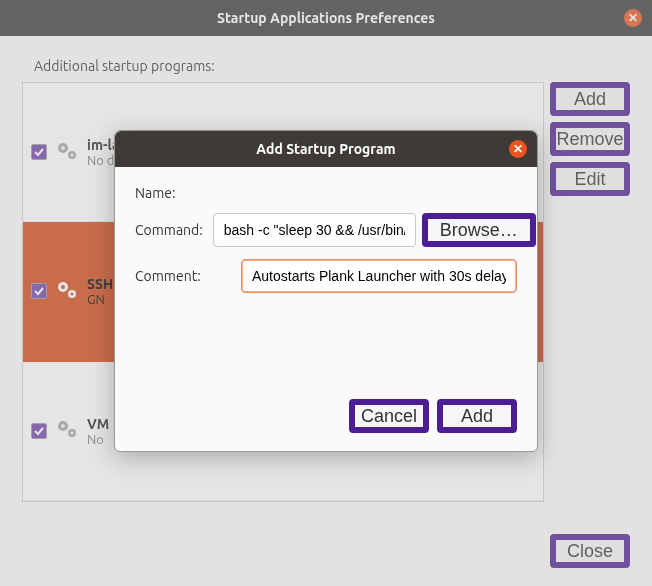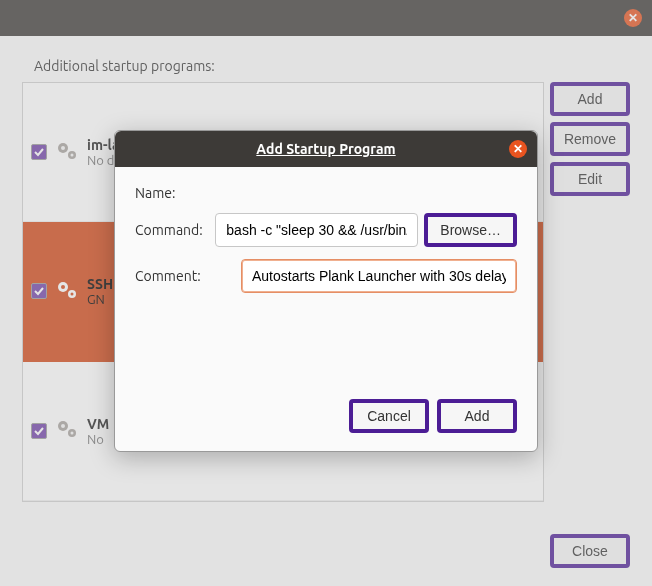--- a/index.html
+++ b/index.html
@@ -45,61 +45,62 @@
     .gear-icon svg { width: 24px; height: 22px; }
     .txtcol { display: flex; flex-direction: column; }
     .app-name { font-weight: bold; color: #222; }
     .app-desc { color: #777; font-size: 13px; }
     .list-row.selected .app-name, .list-row.selected .app-desc { color: #000000; }
     .side-buttons {
       display: flex; flex-direction: column; gap: 6px;
       width: 80px; margin-left: 6px;
     }
     .btn {
-      border: 4px solid #4c1d95; background: #f6f6f6;
+      border: 6px solid #4c1d95; background: #f6f6f6;
       border-radius: 4px; height: 34px;
       display: inline-flex; align-items: center; justify-content: center;
-      font-size: 14px; color: #333; cursor: pointer;
+      font-size: 18px; color: #333; cursor: pointer;
       padding: 0 12px;
     }
     .footer { display: flex; justify-content: flex-end; padding: 10px 22px; align-items: flex-end; }
     .body-flex { display: flex; }
     .list-side { flex: 1; }
     .overlay {
       position: absolute; inset: 0;
       background: rgba(180,180,180,0.35);
       display: flex; align-items: flex-start; justify-content: center;
     }
     .modal {
       margin-top: 130px;
       width: 424px;
       background: #fafafa;
       border: 1px solid #999;
       box-shadow: 0 6px 24px rgba(0,0,0,.25);
       border-radius: 6px;
     }
-    .modal .win-title { border-radius: 6px 6px 0 0; text-decoration: underline; }
+    .modal .win-title { border-radius: 6px 6px 0 0; }
     .form { padding: 18px 20px 14px; }
     .field { display: flex; align-items: center; margin-bottom: 12px; gap: 10px; }
     .field label { width: 80px; color: #333; }
     .txtinput {
       flex: 1;
       border: 1px solid #c7c7c7; border-radius: 4px;
       height: 34px; padding: 0 10px;
       font-size: 14px; background: #fff;
     }
     .txtinput.focused { border-color: #e58e65; box-shadow: 0 0 0 1px #f0b090 inset; margin-left: 16px; }
     .cmd-row { display: flex; gap: 6px; flex: 1; }
     .modal-footer { display: flex; justify-content: flex-end; gap: 8px; padding: 10px 20px 18px; }
     .spacer-big { height: 70px; }
   </style>
 </head>
 <body>
 
 <div class="win-title">
+  <span>Startup Applications Preferences</span>
   <span class="close-x">✕</span>
 </div>
 
 <div class="content">
   <div class="label-additional">Additional startup programs:</div>
 
   <div class="body-flex">
     <div class="list-side">
       <div class="list-container">
 

